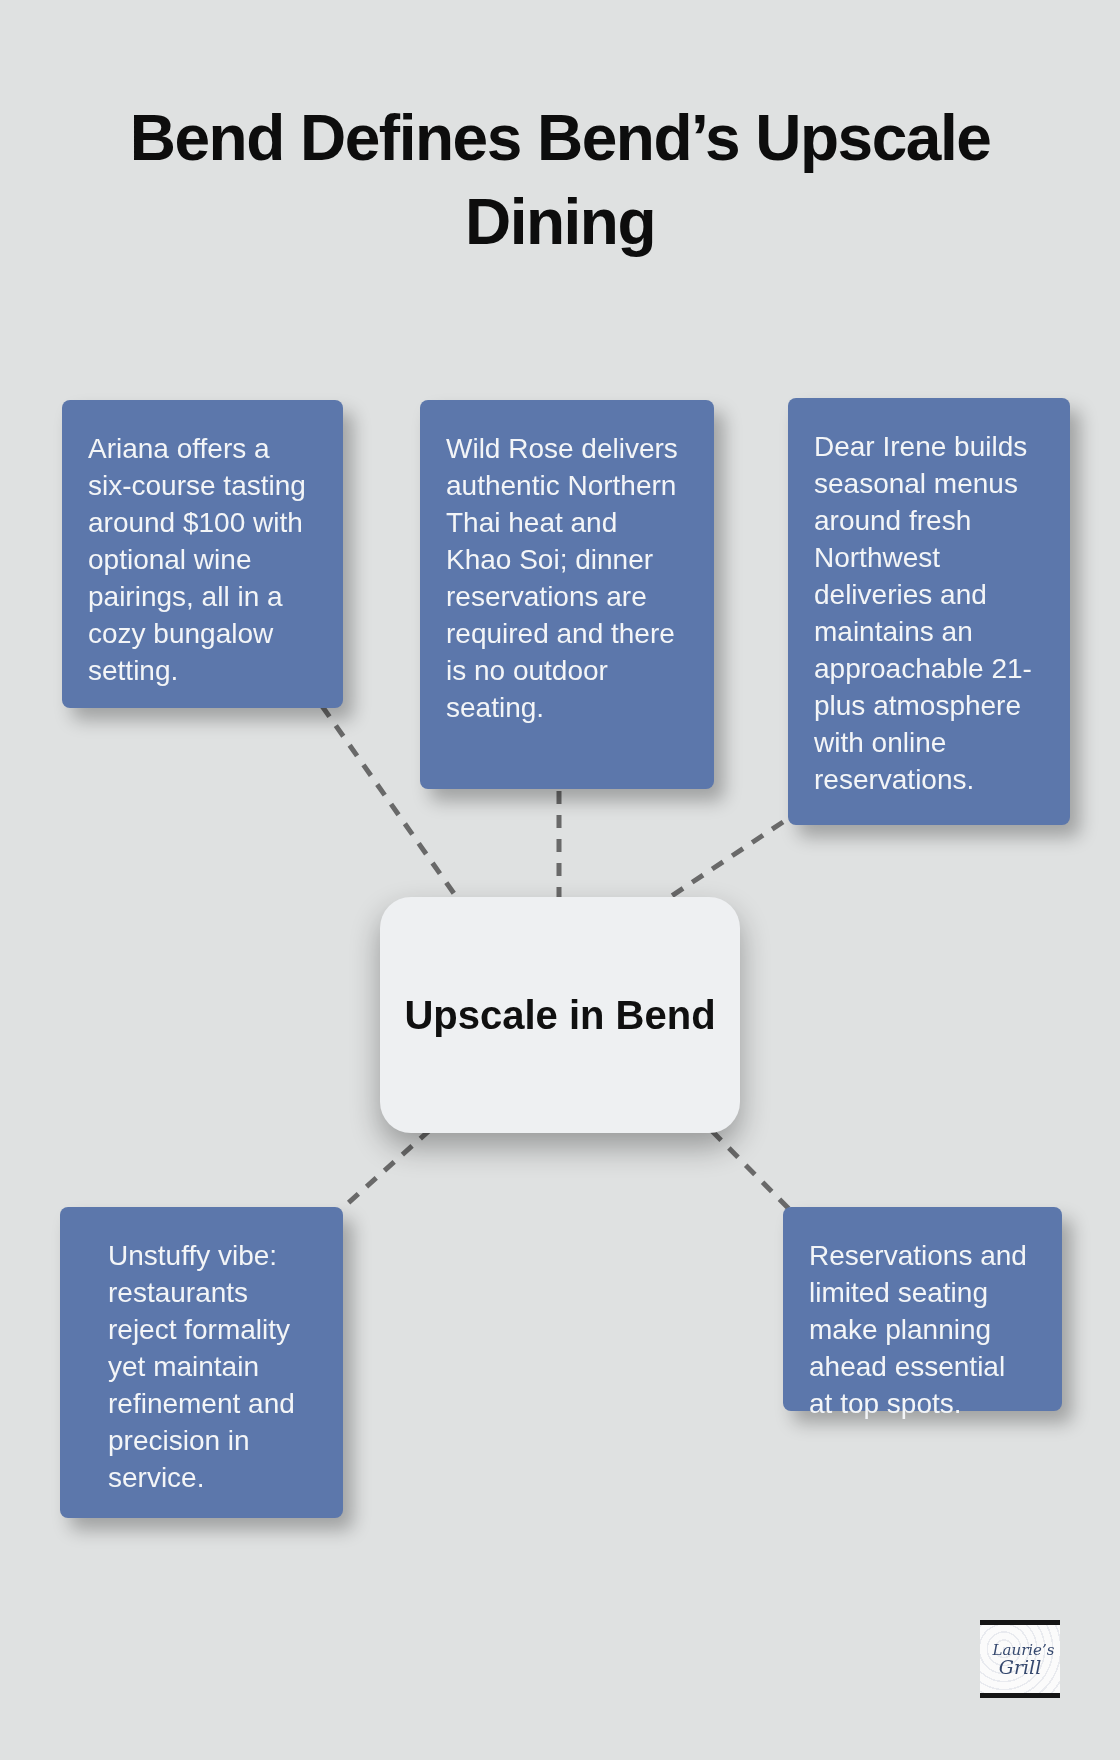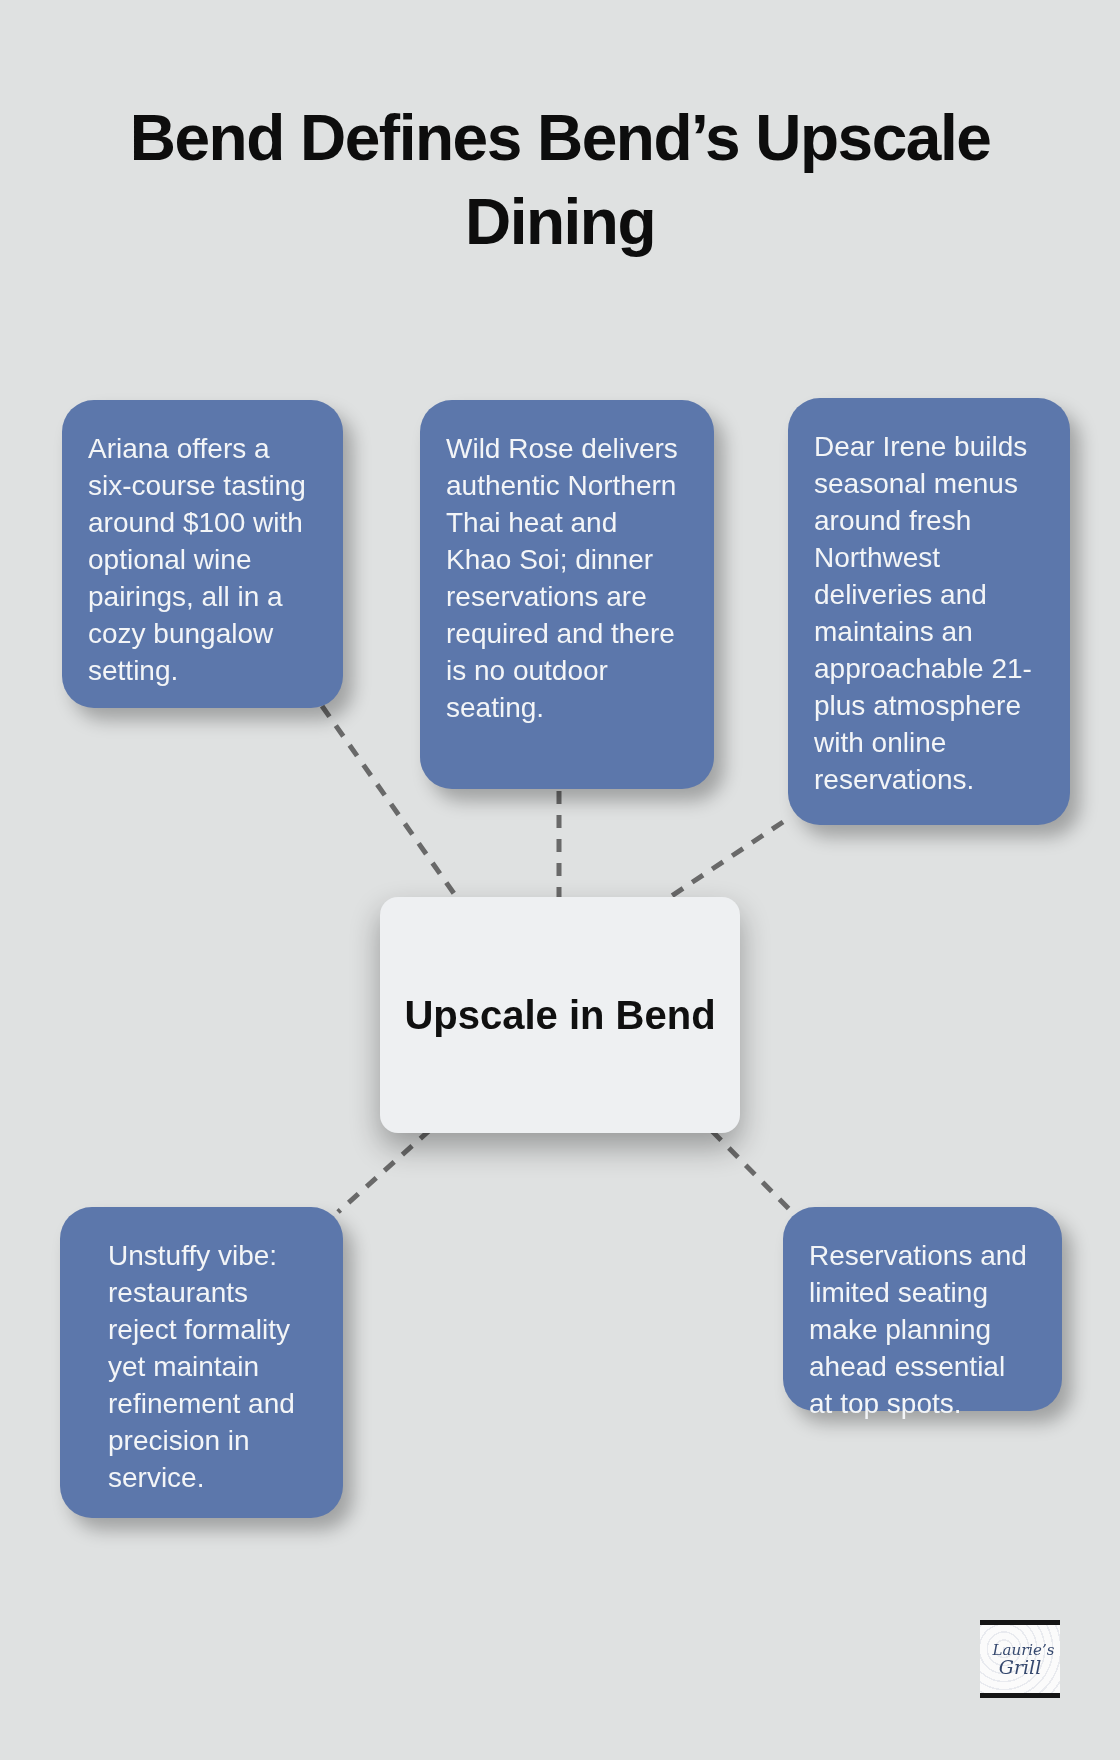--- a/index.html
+++ b/index.html
@@ -26,38 +26,38 @@
     color:var(--title-text,#0d0d0d);
   }
   .connectors{
     position:absolute; left:0; top:0;
   }
   .node{
     position:absolute;
     box-sizing:border-box;
     background:var(--node-fill,#5c77ab);
     color:var(--node-text,#f3f5f7);
-    border-radius:32px;
+    border-radius:8px;
     padding:30px 26px;
     font-size:28px;
     line-height:37px;
     box-shadow:10px 12px 18px rgba(0,0,0,0.28);
   }
   .node-1{left:62px;  top:400px;  width:281px; height:308px;}
   .node-2{left:420px; top:400px;  width:294px; height:389px;}
   .node-3{left:780px; top:398px;  width:282px; height:427px;margin-left:8px;}
   .node-4{left:60px;  top:1207px; width:283px; height:311px;padding-left:48px;}
   .node-5{left:783px; top:1207px; width:279px; height:204px;}
   .center-node{
     position:absolute;
     left:380px; top:897px; width:360px; height:236px;
     box-sizing:border-box;
     background:var(--center-fill,#eef0f2);
     color:var(--center-text,#101010);
-    border-radius:18px;
+    border-radius:31px;
     box-shadow:0 14px 30px rgba(0,0,0,0.32);
     display:flex; align-items:center; justify-content:center;
     font-size:40px; font-weight:700;
   }
   .logo{
     position:absolute;
     left:980px; top:1620px; width:80px; height:78px;
     box-sizing:border-box;
     background:#fbfbfb;
     background-image:repeating-radial-gradient(circle at 30% 35%,

